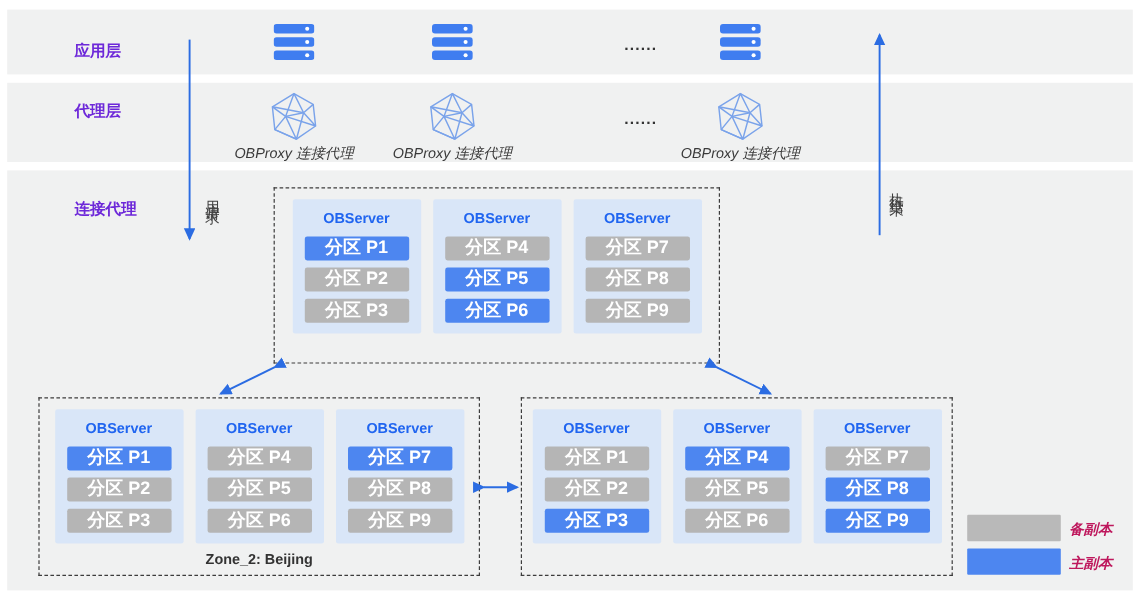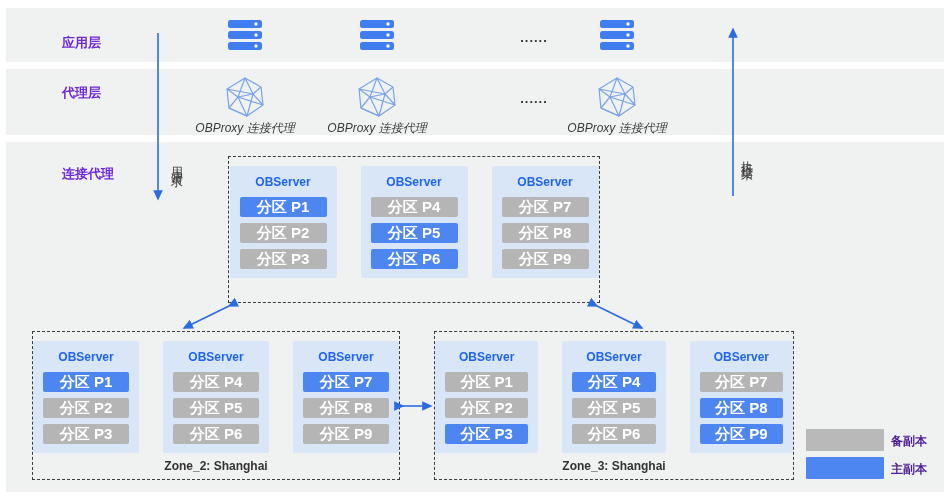--- a/index.html
+++ b/index.html
@@ -18,37 +18,37 @@
   .lbl-data{top:165px;}
 
   .abs{position:absolute;}
   .dots{position:absolute;width:44px;text-align:center;font-size:13px;font-weight:700;color:#333;letter-spacing:1px;}
   .proxy-label{position:absolute;width:150px;text-align:center;font-size:12px;color:#3a3a3a;font-style:italic;}
 
   .zone{position:absolute;border:1.5px dashed #3c3c3c;box-sizing:border-box;}
   .zone-1{left:228px;top:156px;width:372px;height:147px;}
   .zone-2{left:32px;top:331px;width:368px;height:149px;}
   .zone-3{left:434px;top:331px;width:360px;height:149px;}
-  .servers{display:flex;justify-content:center;gap:24px;padding-top:9px;}
+  .servers{display:flex;justify-content:center;gap:10px;padding-top:9px;}
   .server-card{flex:1 1 0;max-width:107px;height:112px;background:#d9e6f8;border-radius:2px;box-sizing:border-box;}
   .server-title{text-align:center;font-size:12px;font-weight:700;color:#2065f0;margin:9px 0 8px;}
   .partition{height:20px;line-height:20px;margin:0 10px 6px;border-radius:2px;
     text-align:center;font-size:15px;font-weight:700;color:#ffffff;}
   .partition.primary{background:#4d86f0;}
   .partition.backup{background:#b5b5b5;}
   .zone-label{position:absolute;left:0;right:0;bottom:6px;text-align:center;font-size:12px;font-weight:700;color:#333333;}
 
   .vtext{position:absolute;writing-mode:vertical-rl;font-size:12px;color:#3f3f3f;letter-spacing:3px;}
   .vt-user{left:168px;top:157px;}
   .vt-exec{left:738px;top:151px;}
 
   .legend-swatch{position:absolute;left:806px;width:78px;height:22px;border-radius:1px;}
   .sw-backup{top:429px;background:#b9b9b9;}
   .sw-primary{top:457px;background:#4d86f0;}
-  .legend-label{position:absolute;left:891px;font-size:12px;font-weight:700;color:#4c1d95;}
+  .legend-label{position:absolute;left:891px;font-size:12px;font-weight:700;color:#be185d;font-style:italic;}
   .ll-backup{top:433px;}
   .ll-primary{top:461px;}
 
   svg.overlay{position:absolute;left:0;top:0;pointer-events:none;}
 </style>
 </head>
 <body>
 
 <div class="band band-app"></div>
 <div class="band band-proxy"></div>
@@ -149,21 +149,21 @@
         <div class="partition backup">分区 P5</div>
         <div class="partition backup">分区 P6</div>
       </div>
       <div class="server-card">
         <div class="server-title">OBServer</div>
         <div class="partition primary">分区 P7</div>
         <div class="partition backup">分区 P8</div>
         <div class="partition backup">分区 P9</div>
       </div>
     </div>
-  <div class="zone-label">Zone_2: Shanghai</div>
+  <div class="zone-label">Zone_2: Beijing</div>
 </div>
 <div class="zone zone-3">
   <div class="servers">
       <div class="server-card">
         <div class="server-title">OBServer</div>
         <div class="partition backup">分区 P1</div>
         <div class="partition backup">分区 P2</div>
         <div class="partition primary">分区 P3</div>
       </div>
       <div class="server-card">
@@ -172,21 +172,20 @@
         <div class="partition backup">分区 P5</div>
         <div class="partition backup">分区 P6</div>
       </div>
       <div class="server-card">
         <div class="server-title">OBServer</div>
         <div class="partition backup">分区 P7</div>
         <div class="partition primary">分区 P8</div>
         <div class="partition primary">分区 P9</div>
       </div>
     </div>
-  <div class="zone-label">Zone_3: Shanghai</div>
 </div>
 
 <div class="vtext vt-user">用户请求</div>
 <div class="vtext vt-exec">执行结果</div>
 
 <div class="legend-swatch sw-backup"></div>
 <div class="legend-label ll-backup">备副本</div>
 <div class="legend-swatch sw-primary"></div>
 <div class="legend-label ll-primary">主副本</div>
 

